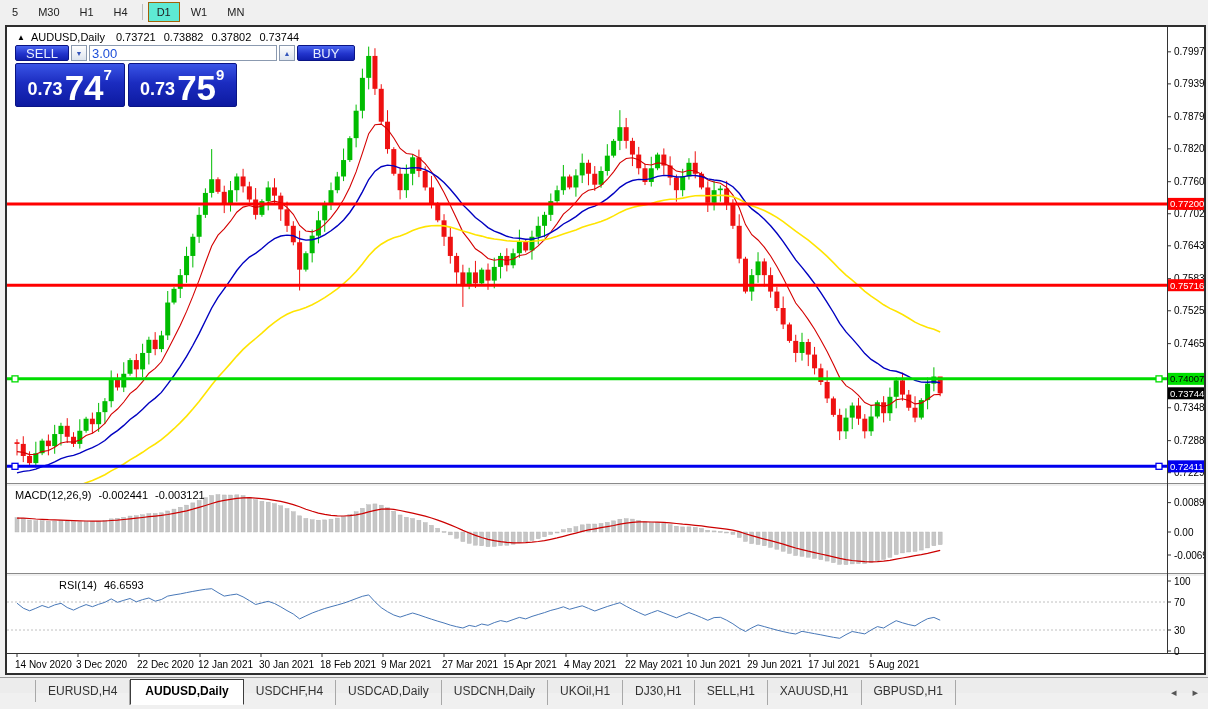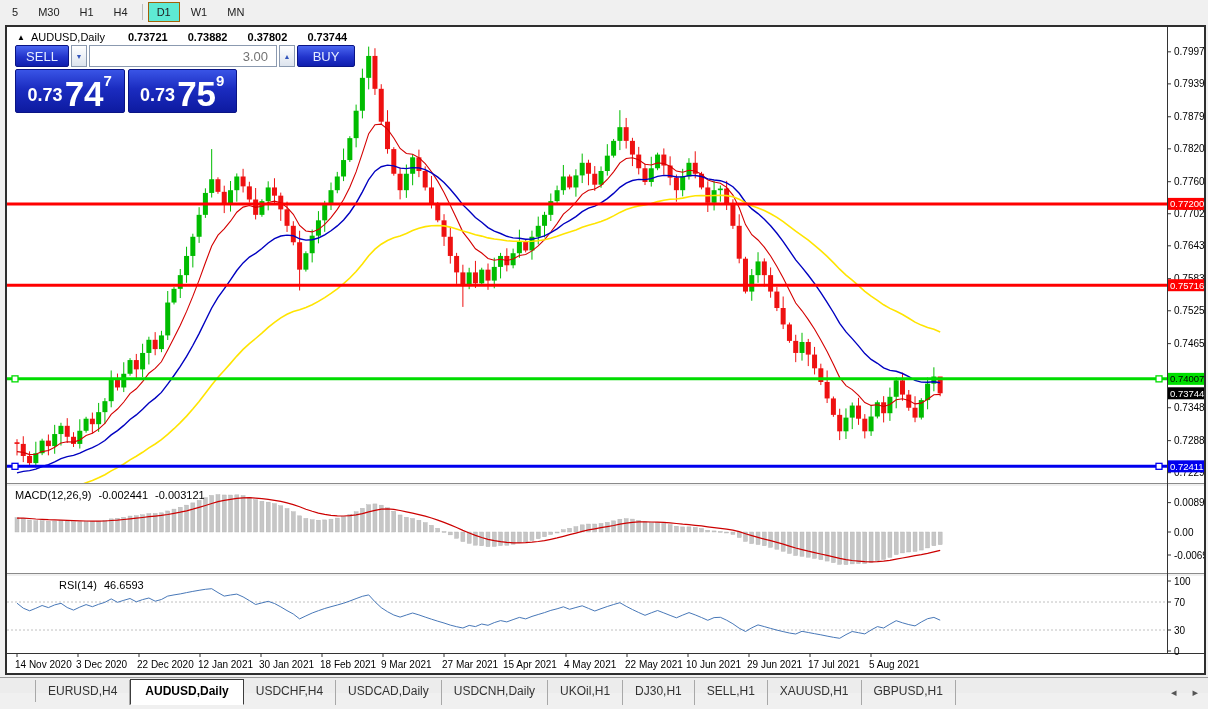--- a/index.html
+++ b/index.html
@@ -14,35 +14,35 @@
   .tf-btn { padding:3px 8px; margin:0 1px; border:1px solid transparent; cursor:default; }
   .tf-btn.active { background:#5eead4; border:1px solid #a16207; }
   .tf-sep { width:1px; height:16px; background:#bdbdbd; margin:0 4px; }
   
   #chart-window { position:absolute; left:5px; top:25px; width:1201px; height:650px;
     border:2px solid #2e2e2e; background:#ffffff; }
   #chart-svg { position:absolute; left:0; top:0; }
   #chart-title { position:absolute; left:10px; top:4px; font-size:11px; color:#000;
     display:flex; align-items:center; gap:6px; white-space:nowrap; }
   #chart-title .marker { font-size:8px; }
-  #chart-title .ohlc span { margin-left:17px;font-weight:bold; }
+  #chart-title .ohlc span { margin-left:5px; }
   
   #trade-panel { position:absolute; left:8px; top:18px; width:222px; }
-  #trade-row1 { display:flex; height:22px; gap:2px; }
+  #trade-row1 { display:flex; height:16px; gap:2px; }
   .trade-btn { flex:0 0 54px; display:flex; align-items:center; justify-content:center;
     background:linear-gradient(180deg,#4a66f0,#2234cc 55%,#101fae);
     border:1px solid #0a1485; border-radius:2px; color:#e6eeff;
     font-size:13px; cursor:pointer; }
   #buy-btn { flex-basis:58px; }
   .spin-btn { flex:0 0 16px; display:flex; align-items:center; justify-content:center;
     background:linear-gradient(180deg,#ffffff,#dde4ee); border:1px solid #8b9ab0;
     color:#3355bb; font-size:7px; cursor:pointer; }
   #volume-input { flex:0 0 70px; border:1px solid #8b9ab0; background:#fff;
-    font-family:"Liberation Sans", sans-serif; font-size:13px; text-align:right;
-    padding-right:8px; color:#737373; }
+    font-family:"Liberation Sans", sans-serif; font-size:13px; text-align:left;
+    padding-right:8px; color:#1d4ed8; }
   #trade-row2 { display:flex; height:44px; gap:3px; margin-top:2px; }
   .price-box { flex:1; display:flex; align-items:flex-end; justify-content:center;
     background:linear-gradient(180deg,#3954e6 0%,#1b2cc0 45%,#0d1aa0 100%);
     border:1px solid #0a1485; border-radius:2px; color:#fff; padding-bottom:3px; cursor:pointer; }
   .price-box .prefix { font-size:18px; font-weight:bold; margin:0 2px 3px 0; }
   .price-box .big { font-size:35px; font-weight:bold; line-height:0.9;margin-top:40px; }
   .price-box .sup { font-size:15px; font-weight:bold; align-self:flex-start; margin-top:2px; }
   
   .pane-label { position:absolute; left:8px; font-size:11px; color:#000; white-space:nowrap;text-align:right; }
   .pane-label span { margin-right:4px; }

